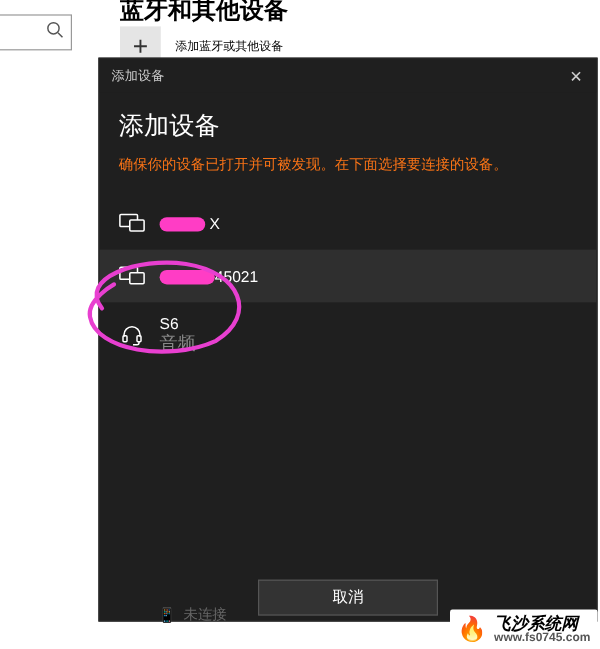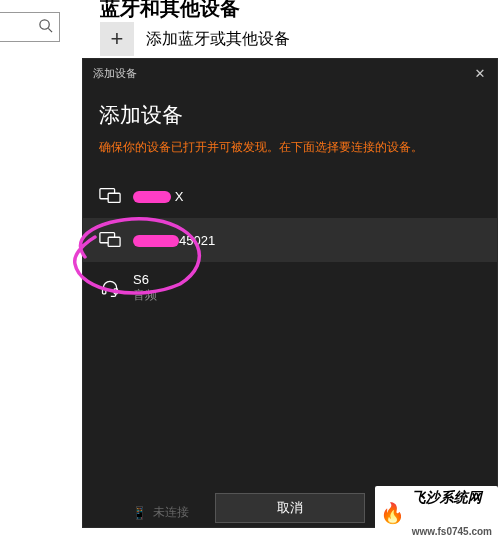--- a/index.html
+++ b/index.html
@@ -43,25 +43,25 @@
     .plus-box {
       width: 34px;
       height: 34px;
       background: #e5e5e5;
       display: flex;
       align-items: center;
       justify-content: center;
       font-size: 22px;
       color: #333;
     }
-    .add-label { font-size: 16px; color: #000; }
+    .add-label { font-size: 10px; color: #000; }
 
     .dialog {
       position: absolute;
-      top: 58px;
+      top: 48px;
       left: 82px;
       width: 416px;
       height: 470px;
       background: #1f1f1f;
       border: 1px solid #2a2a2a;
       color: #fff;
       display: flex;
       flex-direction: column;
     }
     .titlebar {
@@ -91,21 +91,21 @@
       align-items: center;
       gap: 12px;
       padding: 10px 16px;
       min-height: 44px;
       cursor: pointer;
     }
     .dev-item.sel { background: #2f2f2f; }
     .dev-icon { width: 22px; height: 22px; flex-shrink: 0; display:flex; align-items:center; justify-content:center; }
     .dev-icon svg { stroke: #fff; fill: none; }
     .dev-text { display: flex; flex-direction: column; font-size: 13px; }
-    .dev-sub { font-size: 12px; color: #888; }
+    .dev-sub { font-size: 15px; color: #888; }
     .smudge {
       display: inline-block;
       background: #ff3dc5;
       border-radius: 6px;
       height: 12px;
       vertical-align: middle;
     }
     .dlg-footer {
       padding: 8px 14px 4px 14px;
       display: flex;
@@ -146,21 +146,21 @@
       bottom: 2px;
       right: 2px;
       background: #fff;
       padding: 4px 6px 2px 6px;
       display: flex;
       align-items: center;
       gap: 6px;
       border-radius: 2px;
     }
     .wm-logo { font-size: 20px; }
-    .wm-text { display: flex; flex-direction: column; line-height: 1.05; gap: 22px; }
+    .wm-text { display: flex; flex-direction: column; line-height: 1.05; }
     .wm-title { font-size: 14px; font-weight: 700; font-style: italic; color: #000; }
     .wm-url { font-size: 10px; color: #555; font-weight: bold; }
   </style>
 </head>
 <body>
 
 <div class="bg-truncated-title">蓝牙和其他设备</div>
 
 <div class="search-box">
   <span>

